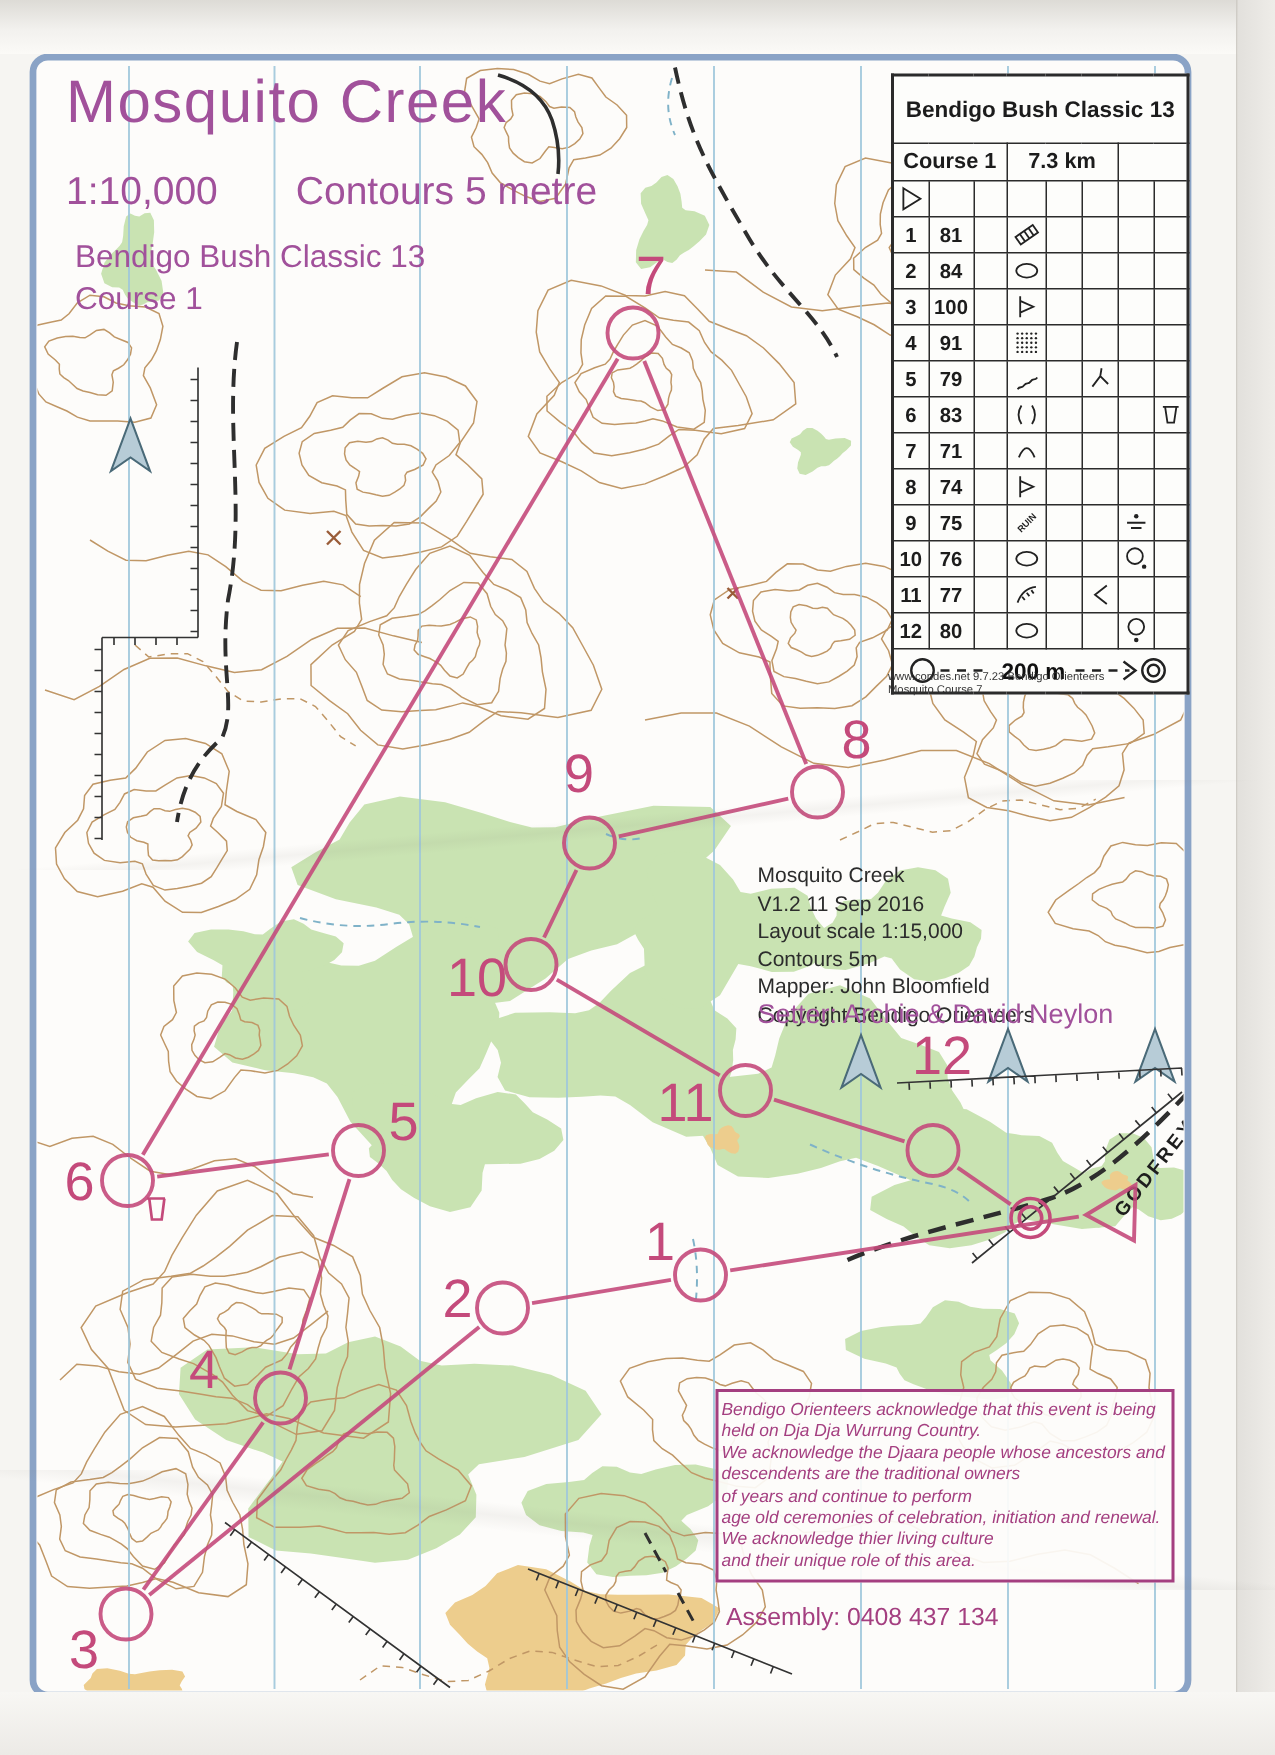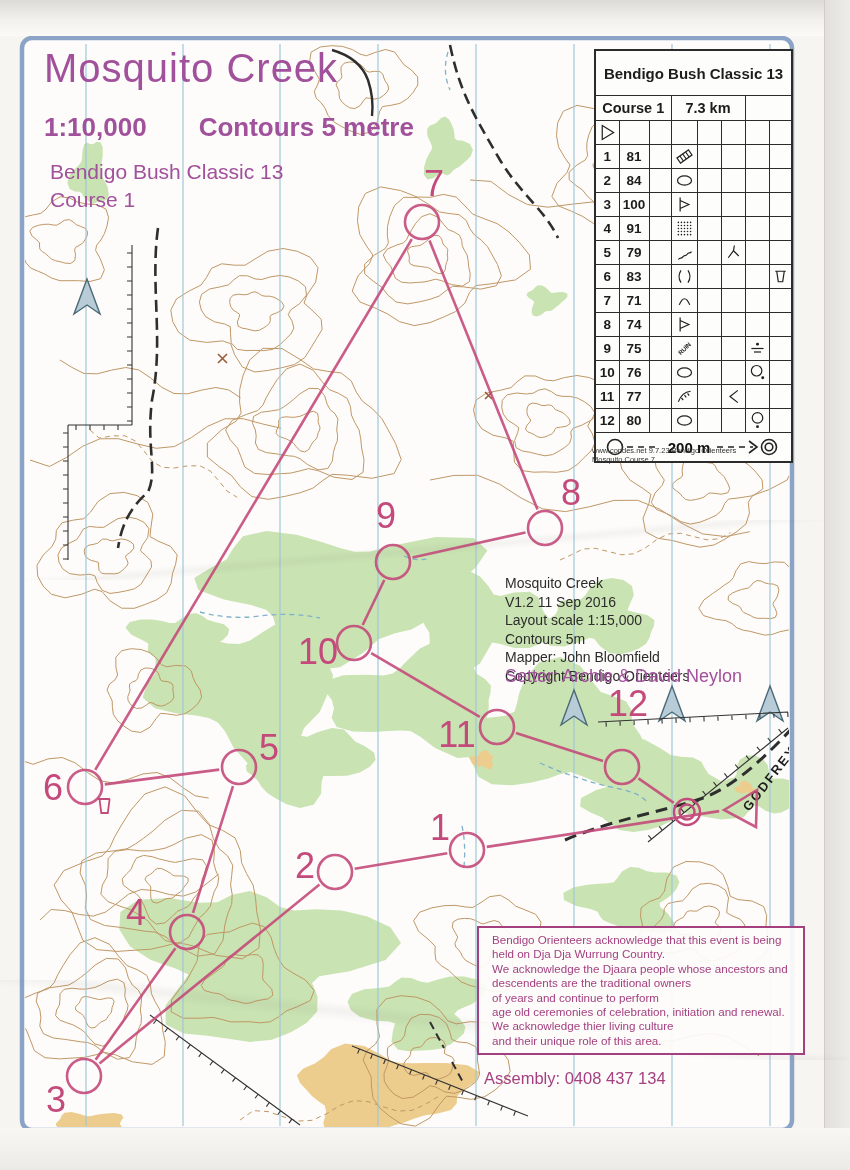--- a/index.html
+++ b/index.html
@@ -12,28 +12,28 @@
                background:linear-gradient(90deg,#e2e0dc,#efede9);border-left:1px solid #cfccc6;}
   .paper-bottom{position:absolute;left:0;top:1128px;width:850px;height:42px;
                 background:linear-gradient(#f8f7f4,#eceae6);}
   .crease1{position:absolute;left:0;top:520px;width:850px;height:60px;pointer-events:none;
            background:linear-gradient(175deg,rgba(0,0,0,0) 45%,rgba(120,115,105,.07) 50%,rgba(0,0,0,0) 55%);}
   .crease2{position:absolute;left:0;top:980px;width:850px;height:80px;pointer-events:none;
            background:linear-gradient(186deg,rgba(0,0,0,0) 45%,rgba(120,115,105,.08) 50%,rgba(0,0,0,0) 56%);}
   svg.map{position:absolute;left:0;top:0;}
   
   .title{position:absolute;left:44px;top:46px;font-size:40px;font-weight:500;color:#a1519b;letter-spacing:1px;}
-  .scale-row{position:absolute;left:44px;top:112px;font-size:26px;color:#a1519b;display:flex;gap:52px;font-weight:bold;}
+  .scale-row{position:absolute;left:44px;top:112px;font-size:26px;color:#a1519b;display:flex;gap:52px;}
   .event-block{position:absolute;left:50px;top:158px;font-size:21px;line-height:28px;color:#a1519b;}
   
   .info-block{position:absolute;left:505px;top:574px;font-size:14px;line-height:18.5px;color:#2c2c2c;}
   .setter{position:absolute;left:505px;top:666px;font-size:18px;color:#a1519b;text-align:center;}
   
   .ack-box{position:absolute;left:477px;top:926px;width:298px;background:rgba(253,252,250,.93);
-           border:2px solid #a43f80;color:#a43f80;font-size:11.6px;line-height:14.4px;padding:5px 13px;}
+           border:2px solid #a43f80;color:#a43f80;font-size:11.6px;line-height:14.4px;padding:5px 2px;font-style:italic;}
   .safety{position:absolute;left:484px;top:1066px;font-size:16.5px;line-height:24px;color:#a43f80;}
   
   .card{position:absolute;left:594px;top:49px;background:#fdfdfb;border:2px solid #2b2b2b;border-collapse:collapse;}
   .card td{border:1px solid #2b2b2b;text-align:center;vertical-align:middle;padding:0;
            font-size:13.5px;font-weight:600;color:#1c1c1c;height:23px;}
   .card td.hdr{font-size:15px;font-weight:bold;height:44px;line-height:19px;}
   .card td.crs{font-size:14.5px;font-weight:bold;height:24px;}
   .card td.ftr{height:28px;}
   .card svg{display:block;margin:auto;}
   .credits{position:absolute;left:592px;top:446px;font-size:7.5px;line-height:9px;color:#333;}

